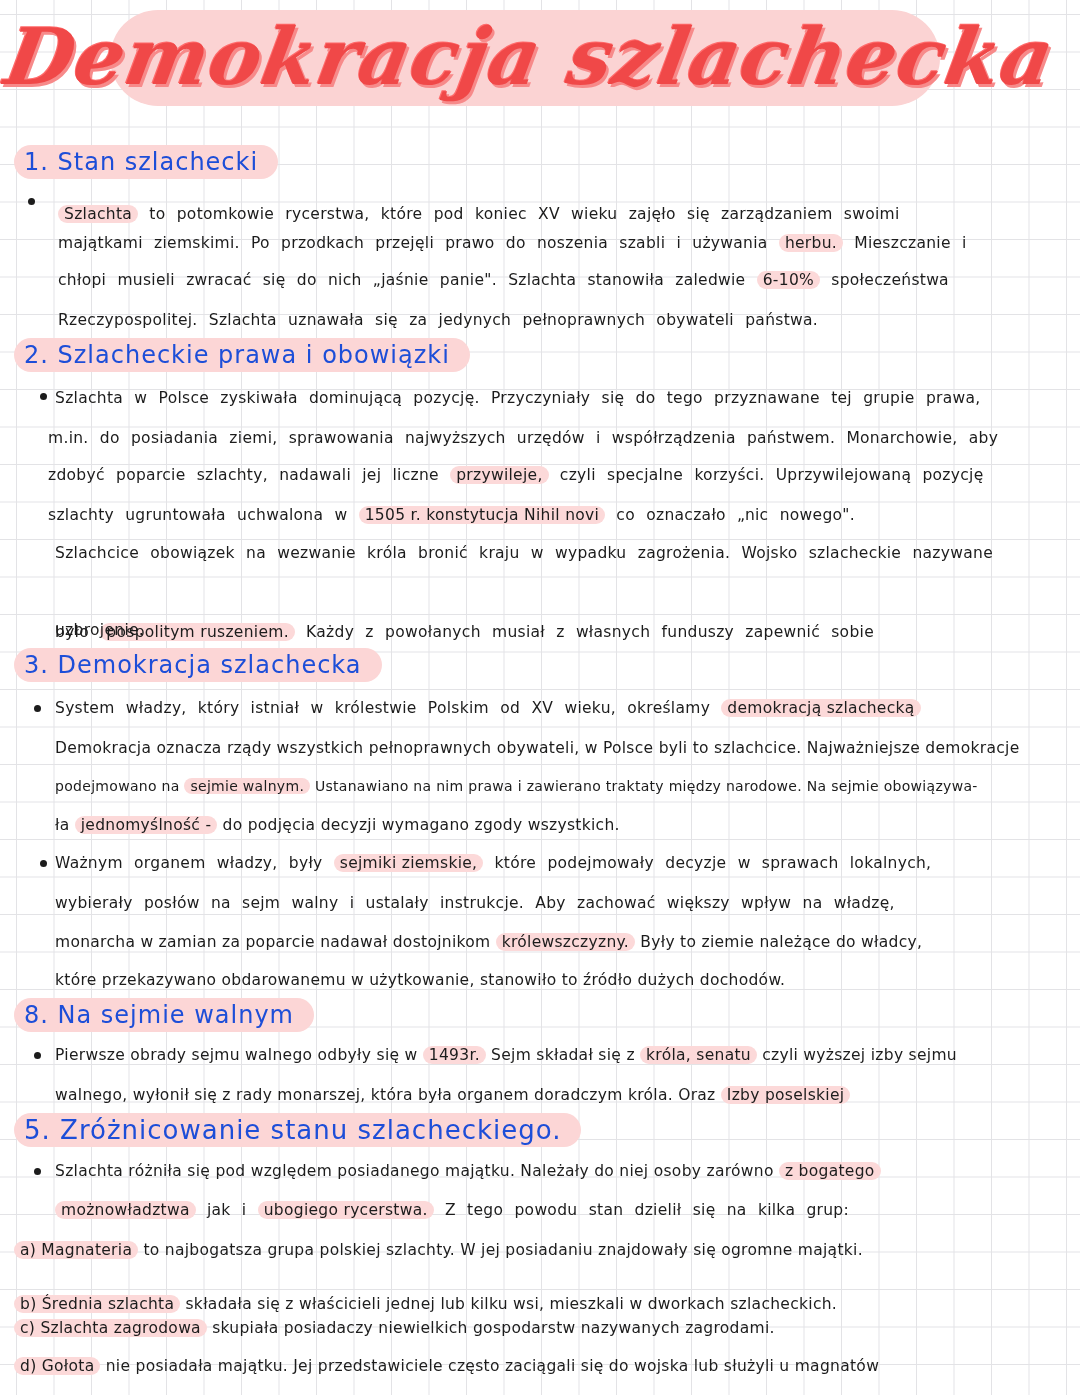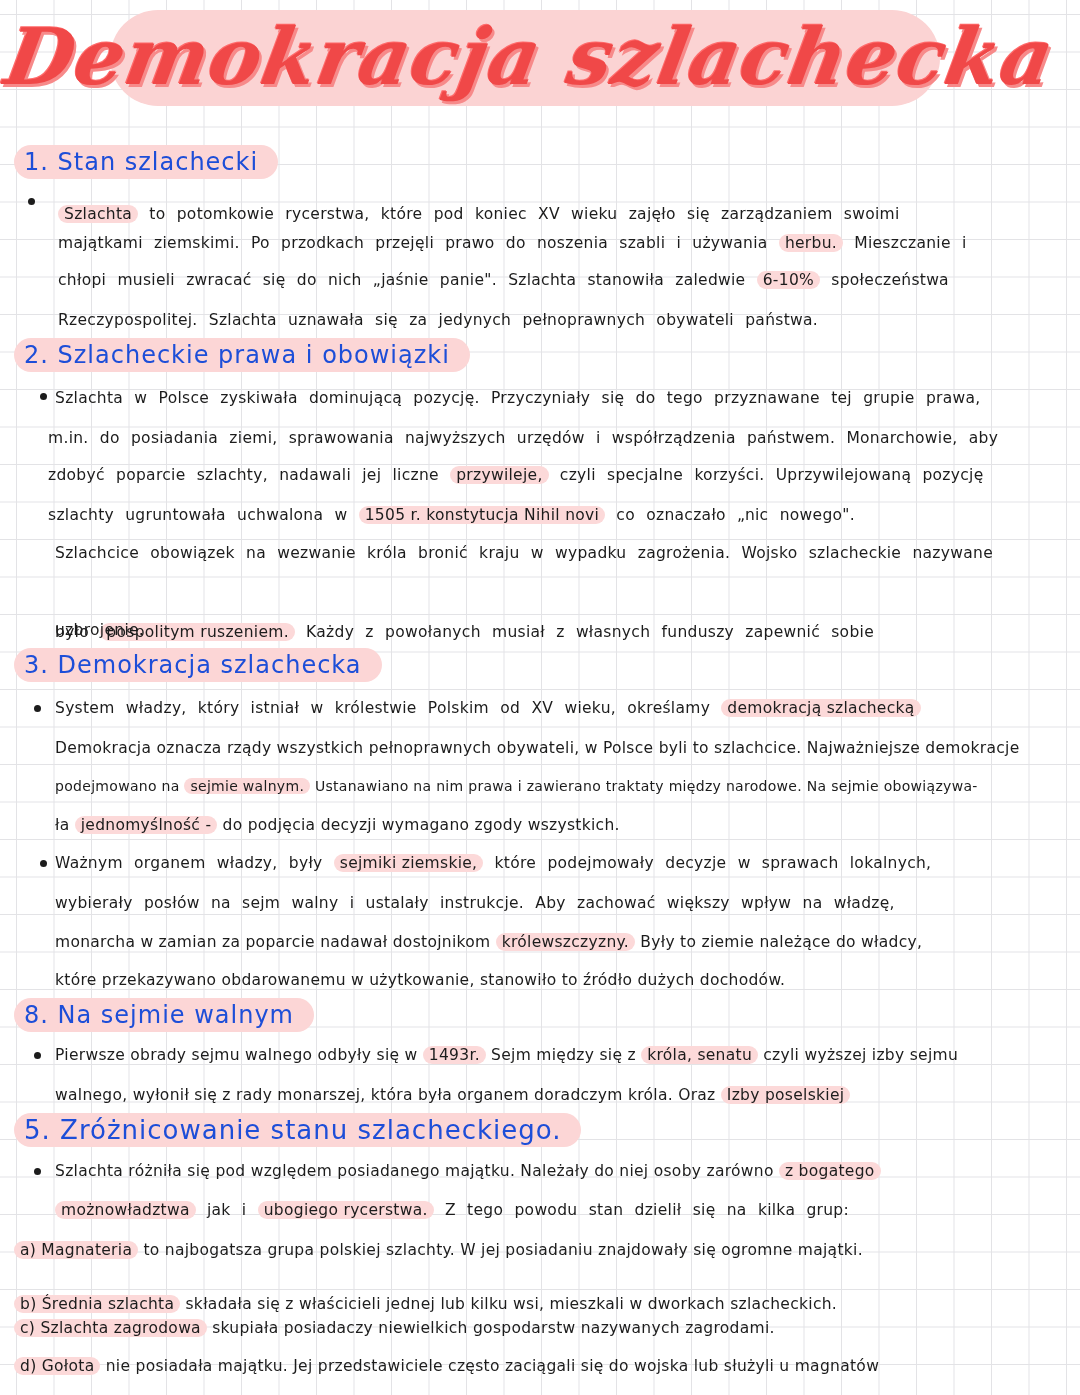--- a/index.html
+++ b/index.html
@@ -83,21 +83,21 @@
 <div class="line" style="left:55px; top:776px; font-size:14px;"><span>podejmowano na </span><span class="hl">sejmie walnym.</span><span> Ustanawiano na nim prawa i zawierano traktaty między narodowe. Na sejmie obowiązywa-</span></div>
 <div class="line" style="left:55px; top:815px;"><span>ła </span><span class="hl">jednomyślność -</span><span> do podjęcia decyzji wymagano zgody wszystkich.</span></div>
 <div class="bullet" style="left:40px; top:860px;"></div>
 <div class="line" style="left:55px; top:853px;"><span class="sp">Ważnym organem władzy, były </span><span class="hl">sejmiki ziemskie,</span><span class="sp"> które podejmowały decyzje w sprawach lokalnych,</span></div>
 <div class="line" style="left:55px; top:893px;"><span class="sp">wybierały posłów na sejm walny i ustalały instrukcje. Aby zachować większy wpływ na władzę,</span></div>
 <div class="line" style="left:55px; top:932px;"><span>monarcha w zamian za poparcie nadawał dostojnikom </span><span class="hl">królewszczyzny.</span><span> Były to ziemie należące do władcy,</span></div>
 <div class="line" style="left:55px; top:970px;"><span>które przekazywano obdarowanemu w użytkowanie, stanowiło to źródło dużych dochodów.</span></div>
 
 <div class="heading" style="top:998px;">8. Na sejmie walnym</div>
 <div class="bullet" style="left:34px; top:1052px;"></div>
-<div class="line" style="left:55px; top:1045px;"><span>Pierwsze obrady sejmu walnego odbyły się w </span><span class="hl">1493r.</span><span> Sejm między się z </span><span class="hl">króla, senatu</span><span> czyli wyższej izby sejmu</span></div>
+<div class="line" style="left:55px; top:1045px;"><span>Pierwsze obrady sejmu walnego odbyły się w </span><span class="hl">1493r.</span><span> Sejm składał się z </span><span class="hl">króla, senatu</span><span> czyli wyższej izby sejmu</span></div>
 <div class="line" style="left:55px; top:1085px;"><span>walnego, wyłonił się z rady monarszej, która była organem doradczym króla. Oraz </span><span class="hl">Izby poselskiej</span></div>
 
 <div class="heading" style="top:1113px; font-size:26px;">5. Zróżnicowanie stanu szlacheckiego.</div>
 <div class="bullet" style="left:34px; top:1168px;"></div>
 <div class="line" style="left:55px; top:1161px;"><span>Szlachta różniła się pod względem posiadanego majątku. Należały do niej osoby zarówno </span><span class="hl">z bogatego</span></div>
 <div class="line" style="left:55px; top:1200px;"><span class="hl">możnowładztwa</span><span class="sp"> jak i </span><span class="hl">ubogiego rycerstwa.</span><span class="sp"> Z tego powodu stan dzielił się na kilka grup:</span></div>
 <div class="line" style="left:14px; top:1240px;"><span class="hl">a) Magnateria</span><span> to najbogatsza grupa polskiej szlachty. W jej posiadaniu znajdowały się ogromne majątki.</span></div>
 <div class="line" style="left:14px; top:1278px;margin-top:16px;"><span class="hl">b) Średnia szlachta</span><span> składała się z właścicieli jednej lub kilku wsi, mieszkali w dworkach szlacheckich.</span></div>
 <div class="line" style="left:14px; top:1318px;"><span class="hl">c) Szlachta zagrodowa</span><span> skupiała posiadaczy niewielkich gospodarstw nazywanych zagrodami.</span></div>
 <div class="line" style="left:14px; top:1356px;"><span class="hl">d) Gołota</span><span> nie posiadała majątku. Jej przedstawiciele często zaciągali się do wojska lub służyli u magnatów</span></div>

